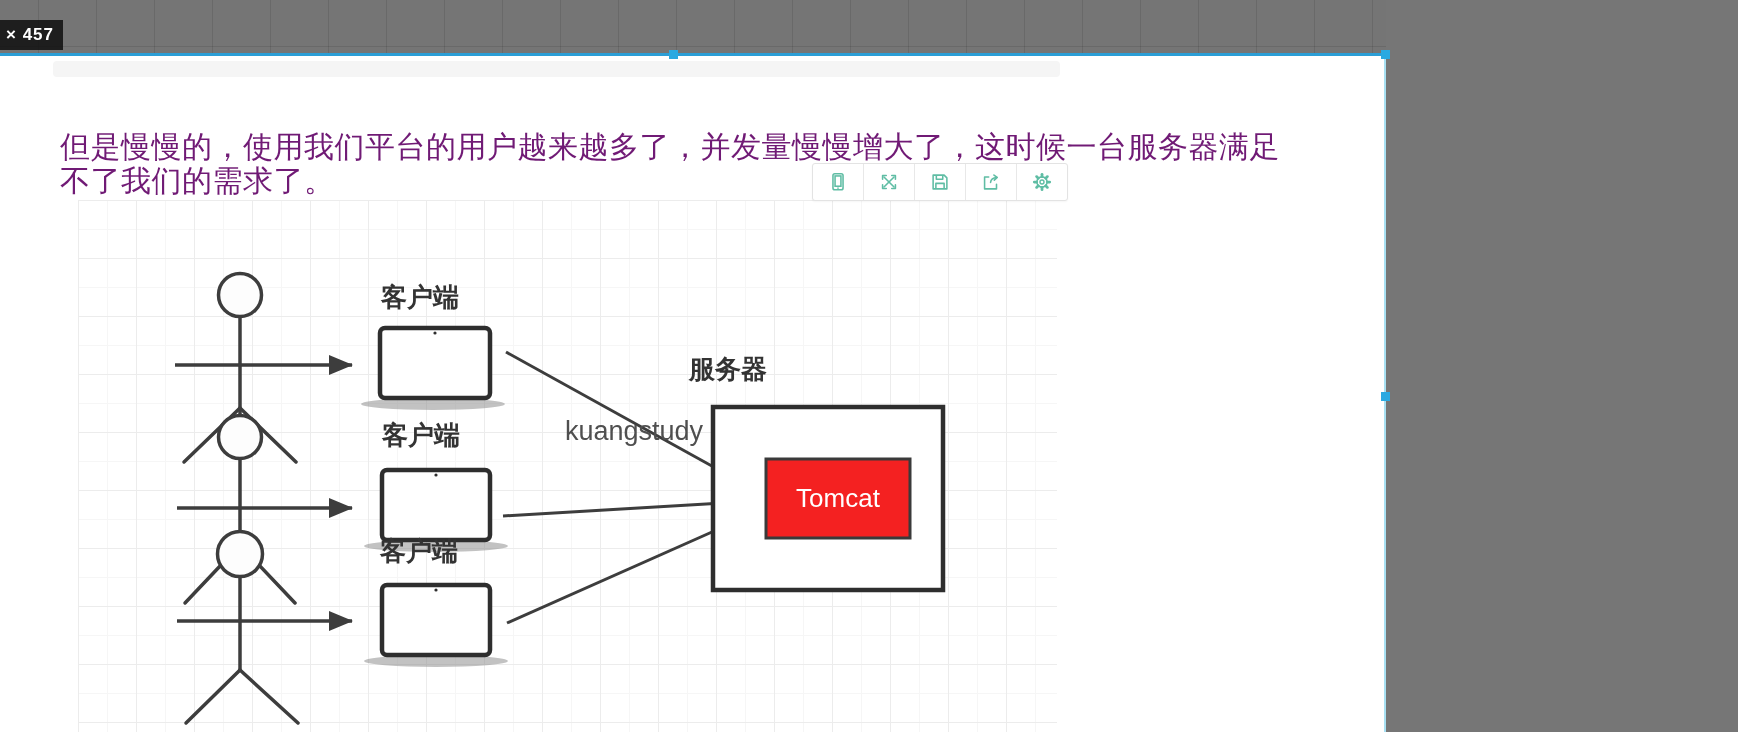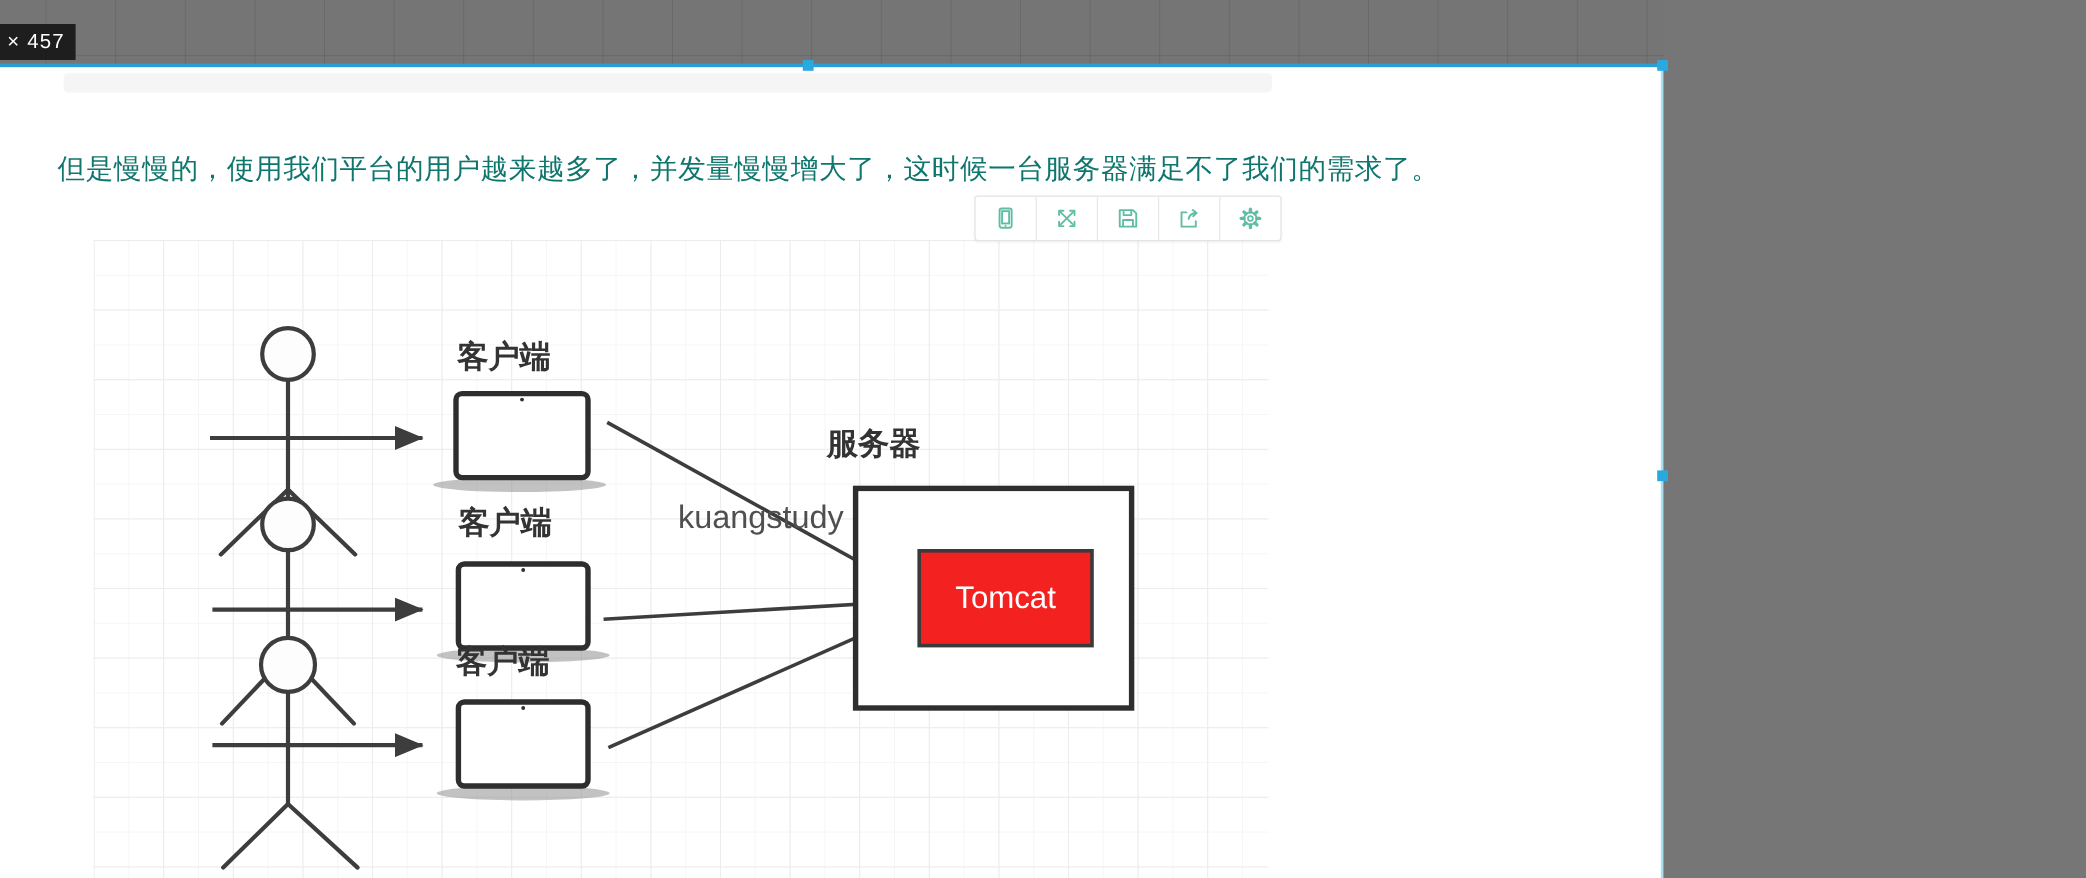--- a/index.html
+++ b/index.html
@@ -33,31 +33,31 @@
   }
   .sel-handle{
     position:absolute;width:9px;height:9px;background:#2aa9e1;z-index:46;
   }
   .handle-top-mid{left:669px;top:50px;}
   .handle-top-right{left:1381px;top:50px;}
   .handle-right-mid{left:1381px;top:392px;}
   .dim-badge{
     position:absolute;left:0;top:20px;height:30px;padding:0 9px 0 6px;
     background:rgba(15,15,15,.85);color:#ffffff;
-    font-size:17px;font-weight:normal;letter-spacing:1px;
+    font-size:17px;font-weight:bold;letter-spacing:1px;
     display:flex;align-items:center;z-index:47;
   }
   
   .top-strip{
     position:absolute;left:53px;top:61px;width:1007px;height:16px;
     background:#f5f5f5;border-radius:4px;z-index:1;
   }
   .doc-paragraph{
-    position:absolute;left:48px;top:100px;width:1250px;
-    font-size:23px;line-height:34px;color:#0f766e;z-index:2;
+    position:absolute;left:60px;top:100px;width:1250px;
+    font-size:30px;line-height:34px;color:#701a75;z-index:2;
     letter-spacing:0.5px;
   }
   
   .diagram-grid{
     position:absolute;left:78px;top:200px;width:979px;height:532px;
     background-color:#ffffff;
     background-image:
       linear-gradient(#ececec 1px, transparent 1px),
       linear-gradient(90deg,#ececec 1px, transparent 1px),
       linear-gradient(#f6f6f6 1px, transparent 1px),

